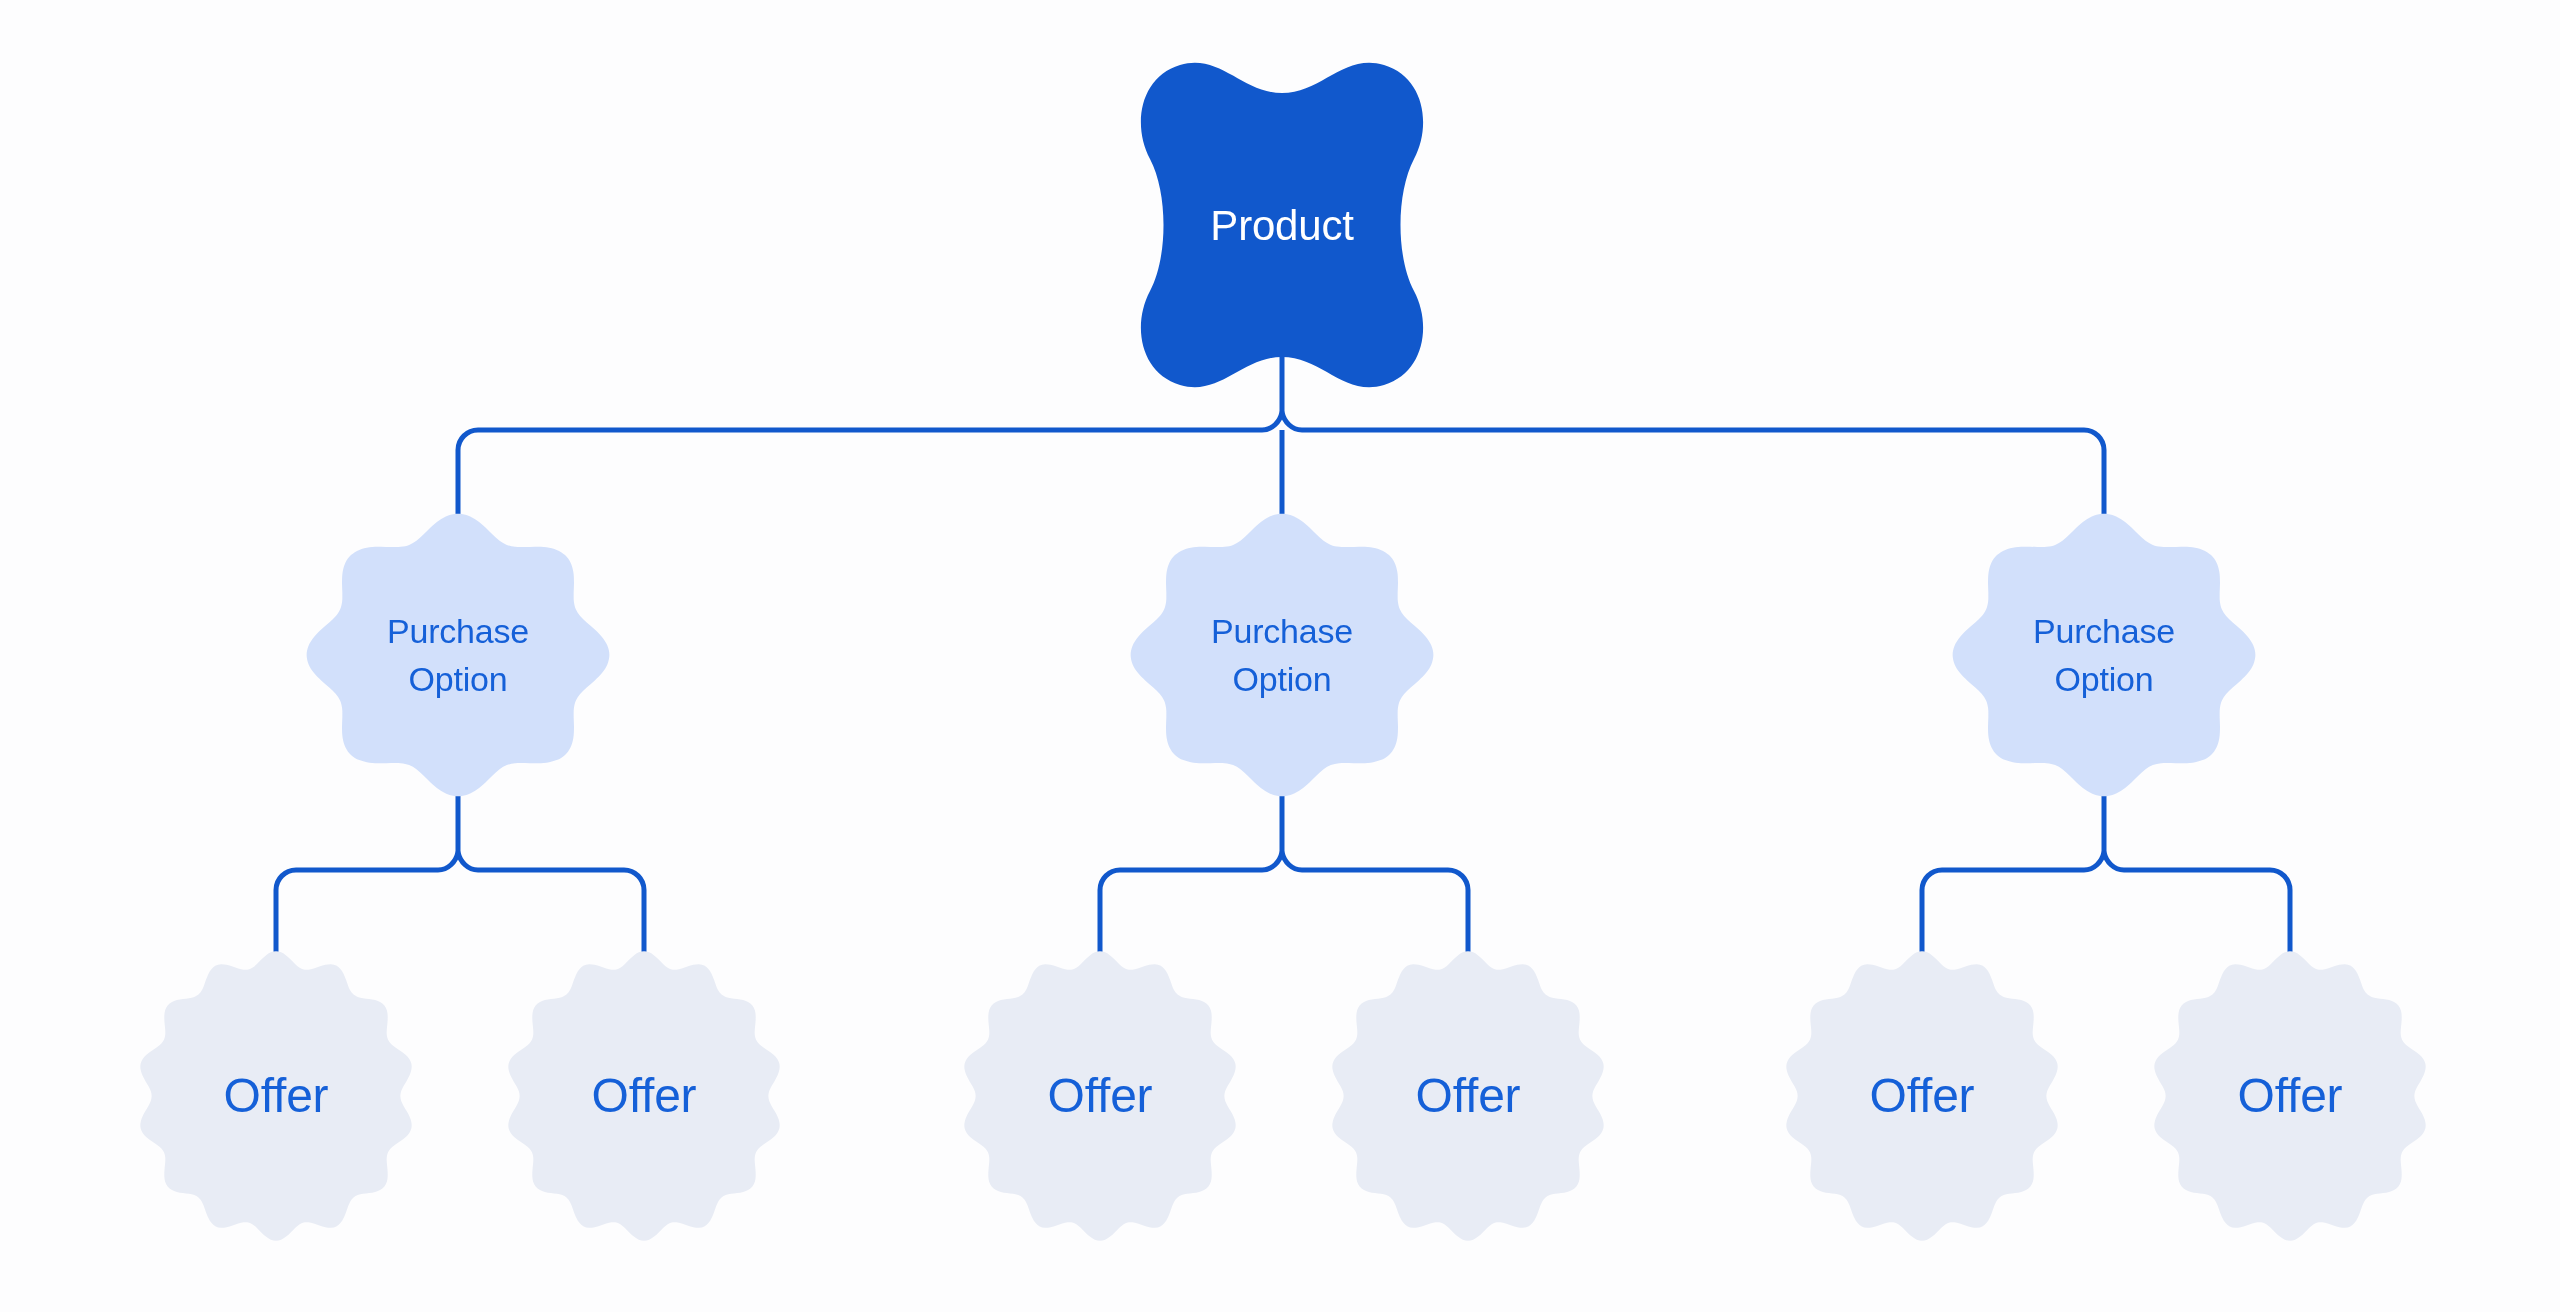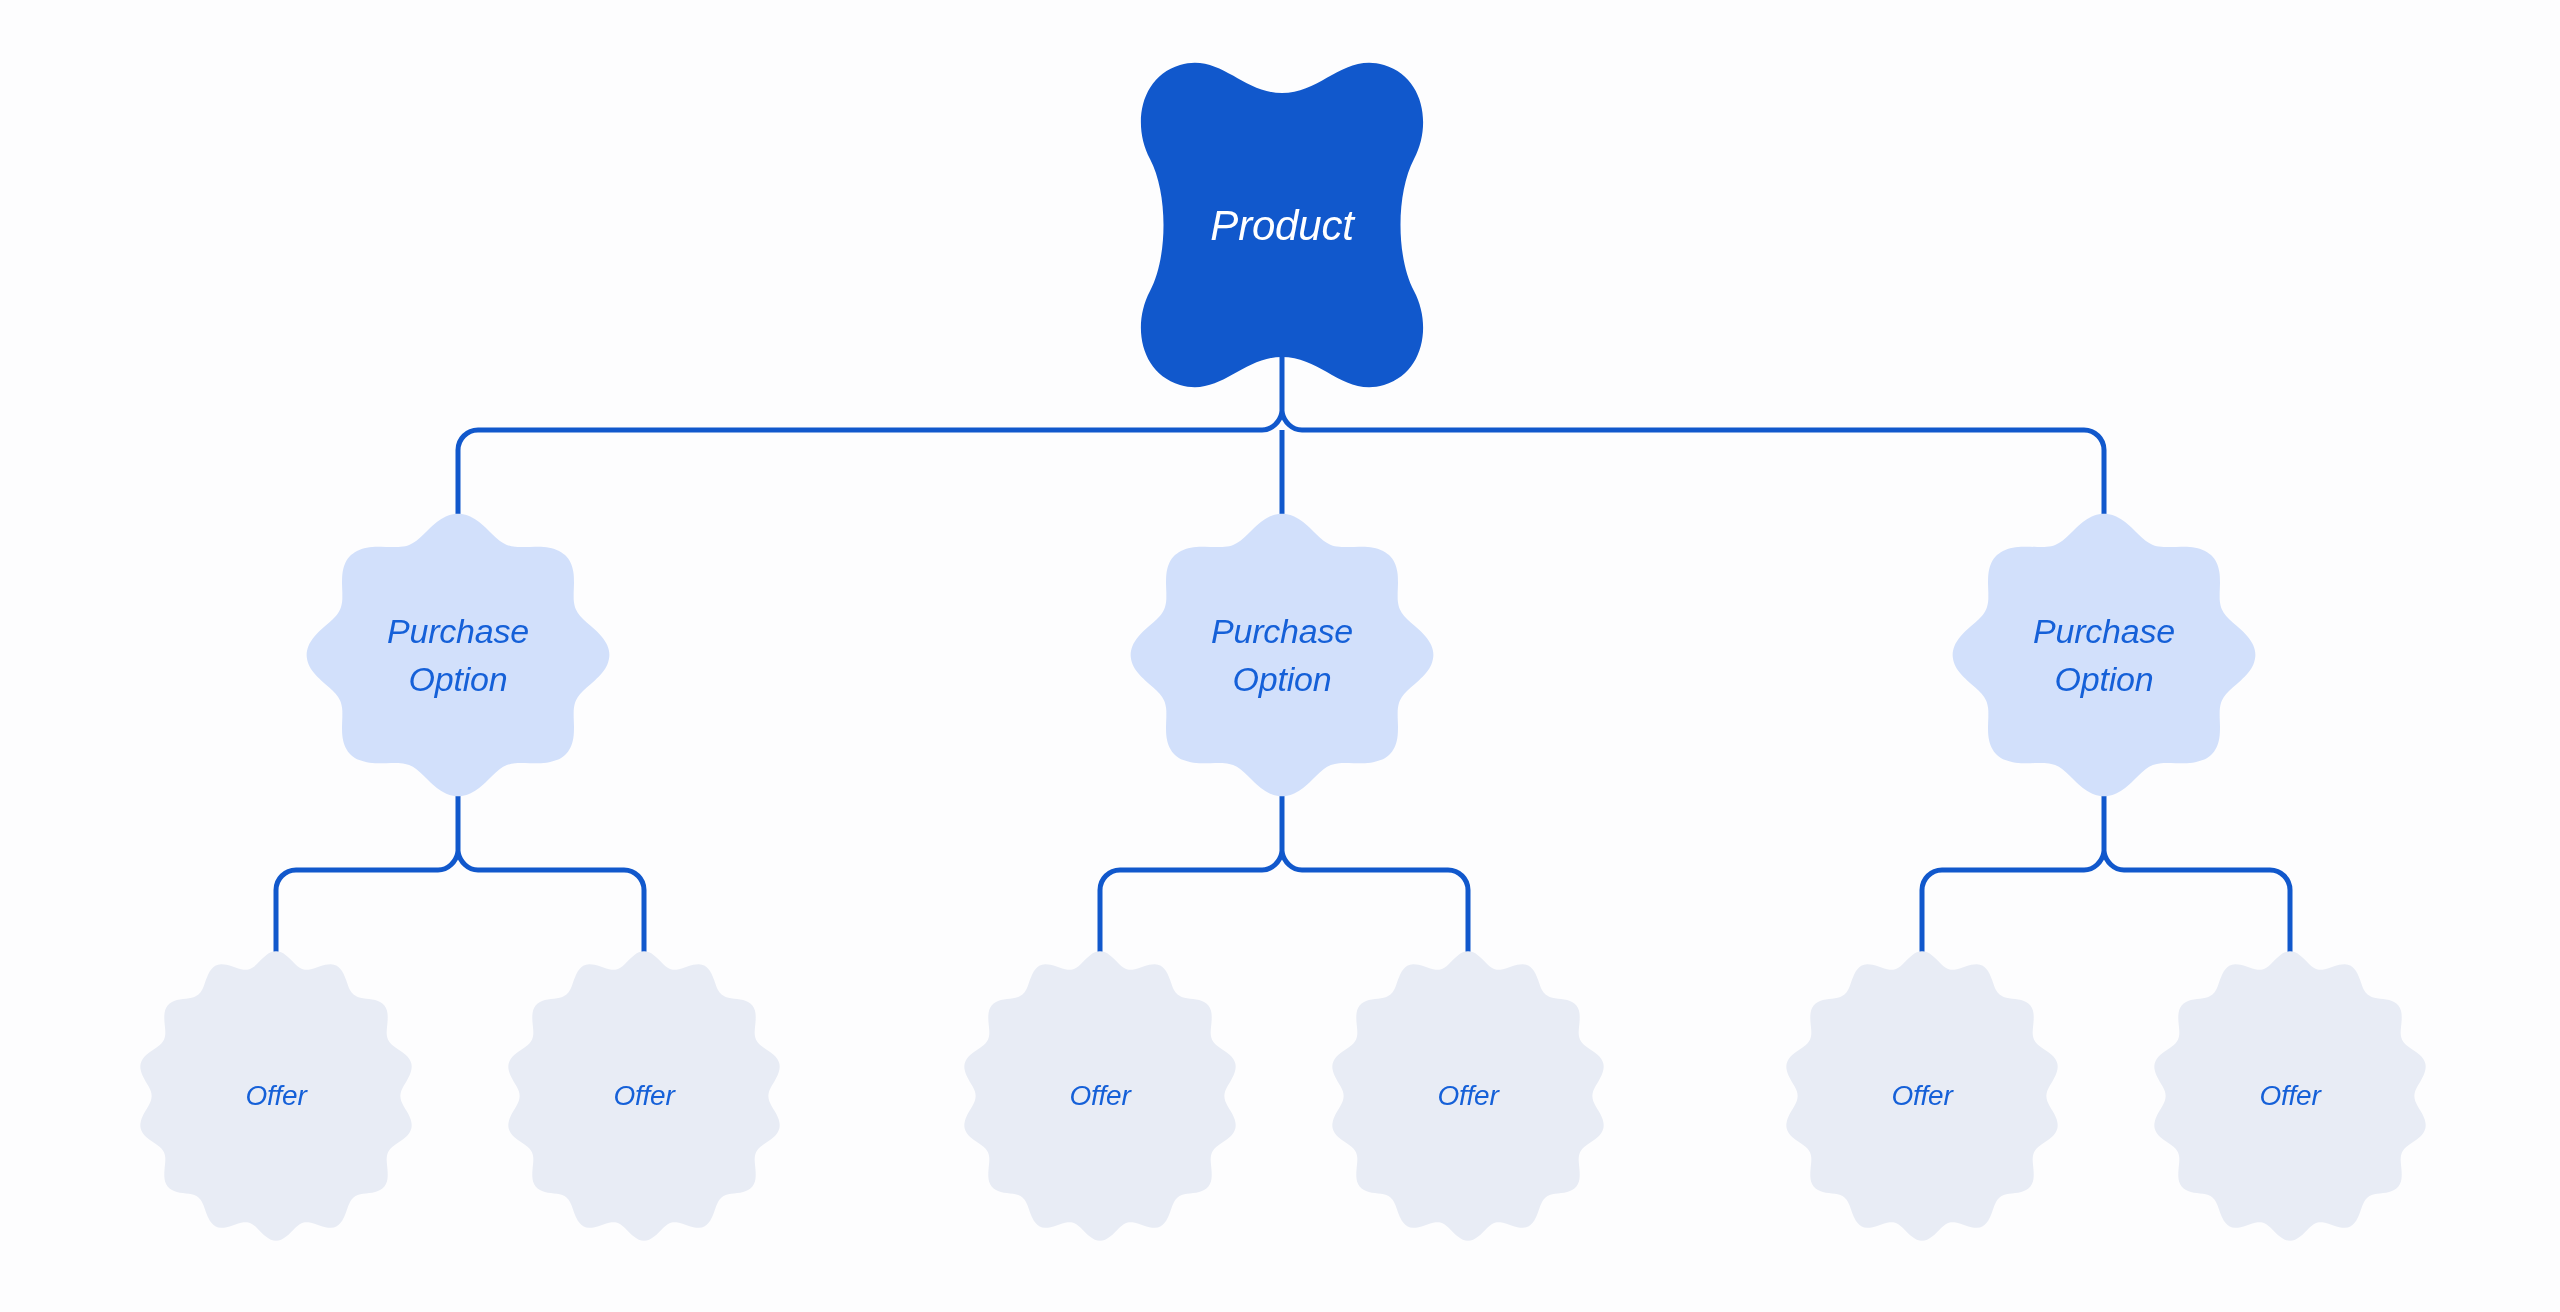--- a/index.html
+++ b/index.html
@@ -24,37 +24,36 @@
     height: 1312px;
     display: block;
   }
   .node-label {
     position: absolute;
     transform: translate(-50%, -50%);
     text-align: center;
     white-space: pre-line;
     pointer-events: none;
     letter-spacing: -0.2px;
-    font-style: italic;
   }
   .label-product {
     color: #ffffff;
     font-size: 42px;
     line-height: 50px;
     font-weight: 400;
   }
   .label-po {
     color: #1560d8;
     font-size: 34px;
     line-height: 48px;
     font-weight: 400;
   }
   .label-offer {
     color: #1560d8;
-    font-size: 28px;
+    font-size: 48px;
     line-height: 48px;
     font-weight: 400;
   }
 </style>
 </head>
 <body>
 
 <div id="stage">
 
   <svg id="diagram-svg" viewBox="0 0 2560 1312">

